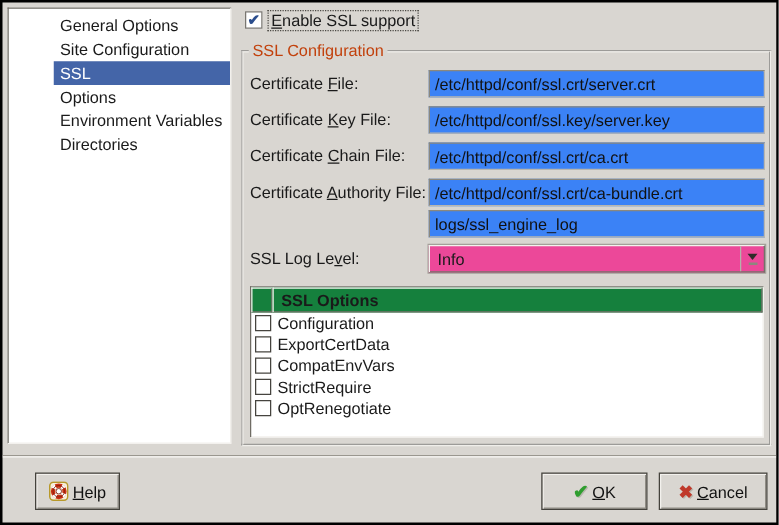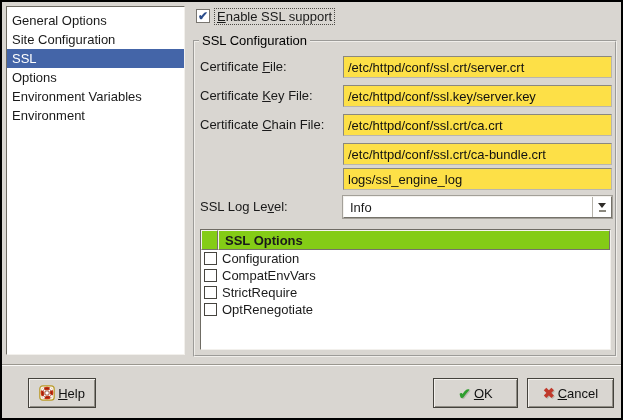--- a/index.html
+++ b/index.html
@@ -10,20 +10,21 @@
     position:relative; width:623px; height:420px;
     background:#d9d6d1; border:2px solid #000; overflow:hidden;
   }
 
   
   .sidebar {
     position:absolute; left:4px; top:4px; width:179px; height:349px;
     background:#fff;
     border:1px solid; border-color:#6f6c64 #f2f0ec #f2f0ec #6f6c64;
     padding-top:4px;
+    padding-left:36px;
   }
   .side-item { height:19px; line-height:19px; padding-left:5px; white-space:nowrap; cursor:default; }
   .side-item.selected { background:#4465a8; color:#fff; }
 
   
   .enable-row { position:absolute; left:194px; top:5px; height:18px; display:flex; align-items:center; }
   .checkbox {
     width:14px; height:14px; background:#fff;
     border:1px solid #797670; display:inline-flex; align-items:center; justify-content:center;
     flex:0 0 auto;
@@ -33,36 +34,36 @@
 
   .mn { text-decoration:underline; }
 
   
   .frame {
     position:absolute; left:191px; top:38px; width:424px; height:317px;
     border:2px groove #f0eeea;
   }
   .frame-title {
     position:absolute; left:4px; top:-9px; background:#d9d6d1;
-    padding:0 3px; color:#000000; white-space:nowrap;
+    padding:0 3px; color:#c2410c; white-space:nowrap;
   }
 
   
   .f-label { position:absolute; left:198px; height:22px; line-height:22px; white-space:nowrap; }
   .f-input {
     position:absolute; left:341px; width:269px; height:22px;
     border:1px solid; border-color:#8b887e #b9b6ae #b9b6ae #8b887e;
-    background:#fde047; font-family:"Liberation Sans", sans-serif; font-size:13px;
+    background:#3b82f6; font-family:"Liberation Sans", sans-serif; font-size:13px;
     padding:0 4px; color:#111; outline:none;
   }
 
   
   .combo {
     position:absolute; left:341px; top:194px; width:269px; height:22px;
-    background:#ffffff;
+    background:#ec4899;
     border:1px solid; border-color:#f4f2ee #75726a #75726a #f4f2ee;
     box-shadow:0 0 0 1px #a3a099;
     display:flex; align-items:center; cursor:default;
   }
   .combo-value { flex:1; padding-left:6px; white-space:nowrap; }
   .combo-arrow-box {
     width:19px; height:100%; display:flex; flex-direction:column;
     align-items:center; justify-content:center;
     border-left:1px solid #b5b2aa;
   }
@@ -70,21 +71,21 @@
   .tri-dash { width:7px; height:2px; background:#8b887e; margin-top:2px; }
 
   
   .opt-table {
     position:absolute; left:198px; top:227px; width:411px; height:121px;
     background:#fff;
     border:1px solid; border-color:#6f6c64 #f2f0ec #f2f0ec #6f6c64;
   }
   .opt-header { display:flex; height:20px; }
   .hcell {
-    background:#84cc16; height:20px; line-height:19px;
+    background:#15803d; height:20px; line-height:19px;
     border:1px solid; border-color:#f4f2ee #75726a #75726a #f4f2ee;
   }
   .hcell.small { width:17px; }
   .hcell.wide { flex:1; padding-left:6px; font-weight:bold; white-space:nowrap; }
   .opt-row { display:flex; align-items:center; height:17px; }
   .opt-check {
     width:13px; height:13px; background:#fff; border:1px solid #46443f;
     margin-left:3px; flex:0 0 auto;
     display:inline-flex; align-items:center; justify-content:center;
   }
@@ -113,21 +114,21 @@
 <body>
 
 <div class="window">
 
   <div class="sidebar">
     <div class="side-item">General Options</div>
     <div class="side-item">Site Configuration</div>
     <div class="side-item selected">SSL</div>
     <div class="side-item">Options</div>
     <div class="side-item">Environment Variables</div>
-    <div class="side-item">Environment</div>
+    <div class="side-item">Directories</div>
   </div>
 
   <div class="enable-row">
     <span class="checkbox">
         <span class="mark">✔</span>
       </span>
     <span class="enable-label"><span class="mn">E</span><span>nable SSL support</span></span>
   </div>
 
   <div class="frame">
@@ -136,20 +137,21 @@
 
   <div class="f-label" style="top:54px;text-align:right;"><span>Certificate </span><span class="mn">F</span><span>ile:</span></div>
   <input class="f-input" style="top: 54px;" value="/etc/httpd/conf/ssl.crt/server.crt">
 
   <div class="f-label" style="top:83px;"><span>Certificate </span><span class="mn">K</span><span>ey File:</span></div>
   <input class="f-input" style="top: 83px;" value="/etc/httpd/conf/ssl.key/server.key">
 
   <div class="f-label" style="top:112px;"><span>Certificate </span><span class="mn">C</span><span>hain File:</span></div>
   <input class="f-input" style="top: 112px;" value="/etc/httpd/conf/ssl.crt/ca.crt">
 
+  <div class="f-label" style="top:141px;"><span>Certificate </span><span class="mn">A</span><span>uthority File:</span></div>
   <input class="f-input" style="top: 141px;" value="/etc/httpd/conf/ssl.crt/ca-bundle.crt">
 
   <input class="f-input" style="top: 166px;" value="logs/ssl_engine_log">
 
   <div class="f-label" style="top:194px;"><span>SSL Log Le</span><span class="mn">v</span><span>el:</span></div>
   <div class="combo">
     <span class="combo-value">Info</span>
     <span class="combo-arrow-box">
       <span class="tri-down"></span>
       <span class="tri-dash"></span>
@@ -157,20 +159,24 @@
   </div>
 
   <div class="opt-table">
     <div class="opt-header">
       <span class="hcell small"></span>
       <span class="hcell wide">SSL Options</span>
     </div>
     <div class="opt-row">
       <span class="opt-check"></span>
       <span class="opt-label">Configuration</span>
+    </div>
+    <div class="opt-row">
+      <span class="opt-check"></span>
+      <span class="opt-label">ExportCertData</span>
     </div>
     <div class="opt-row">
       <span class="opt-check"></span>
       <span class="opt-label">CompatEnvVars</span>
     </div>
     <div class="opt-row">
       <span class="opt-check"></span>
       <span class="opt-label">StrictRequire</span>
     </div>
     <div class="opt-row">

